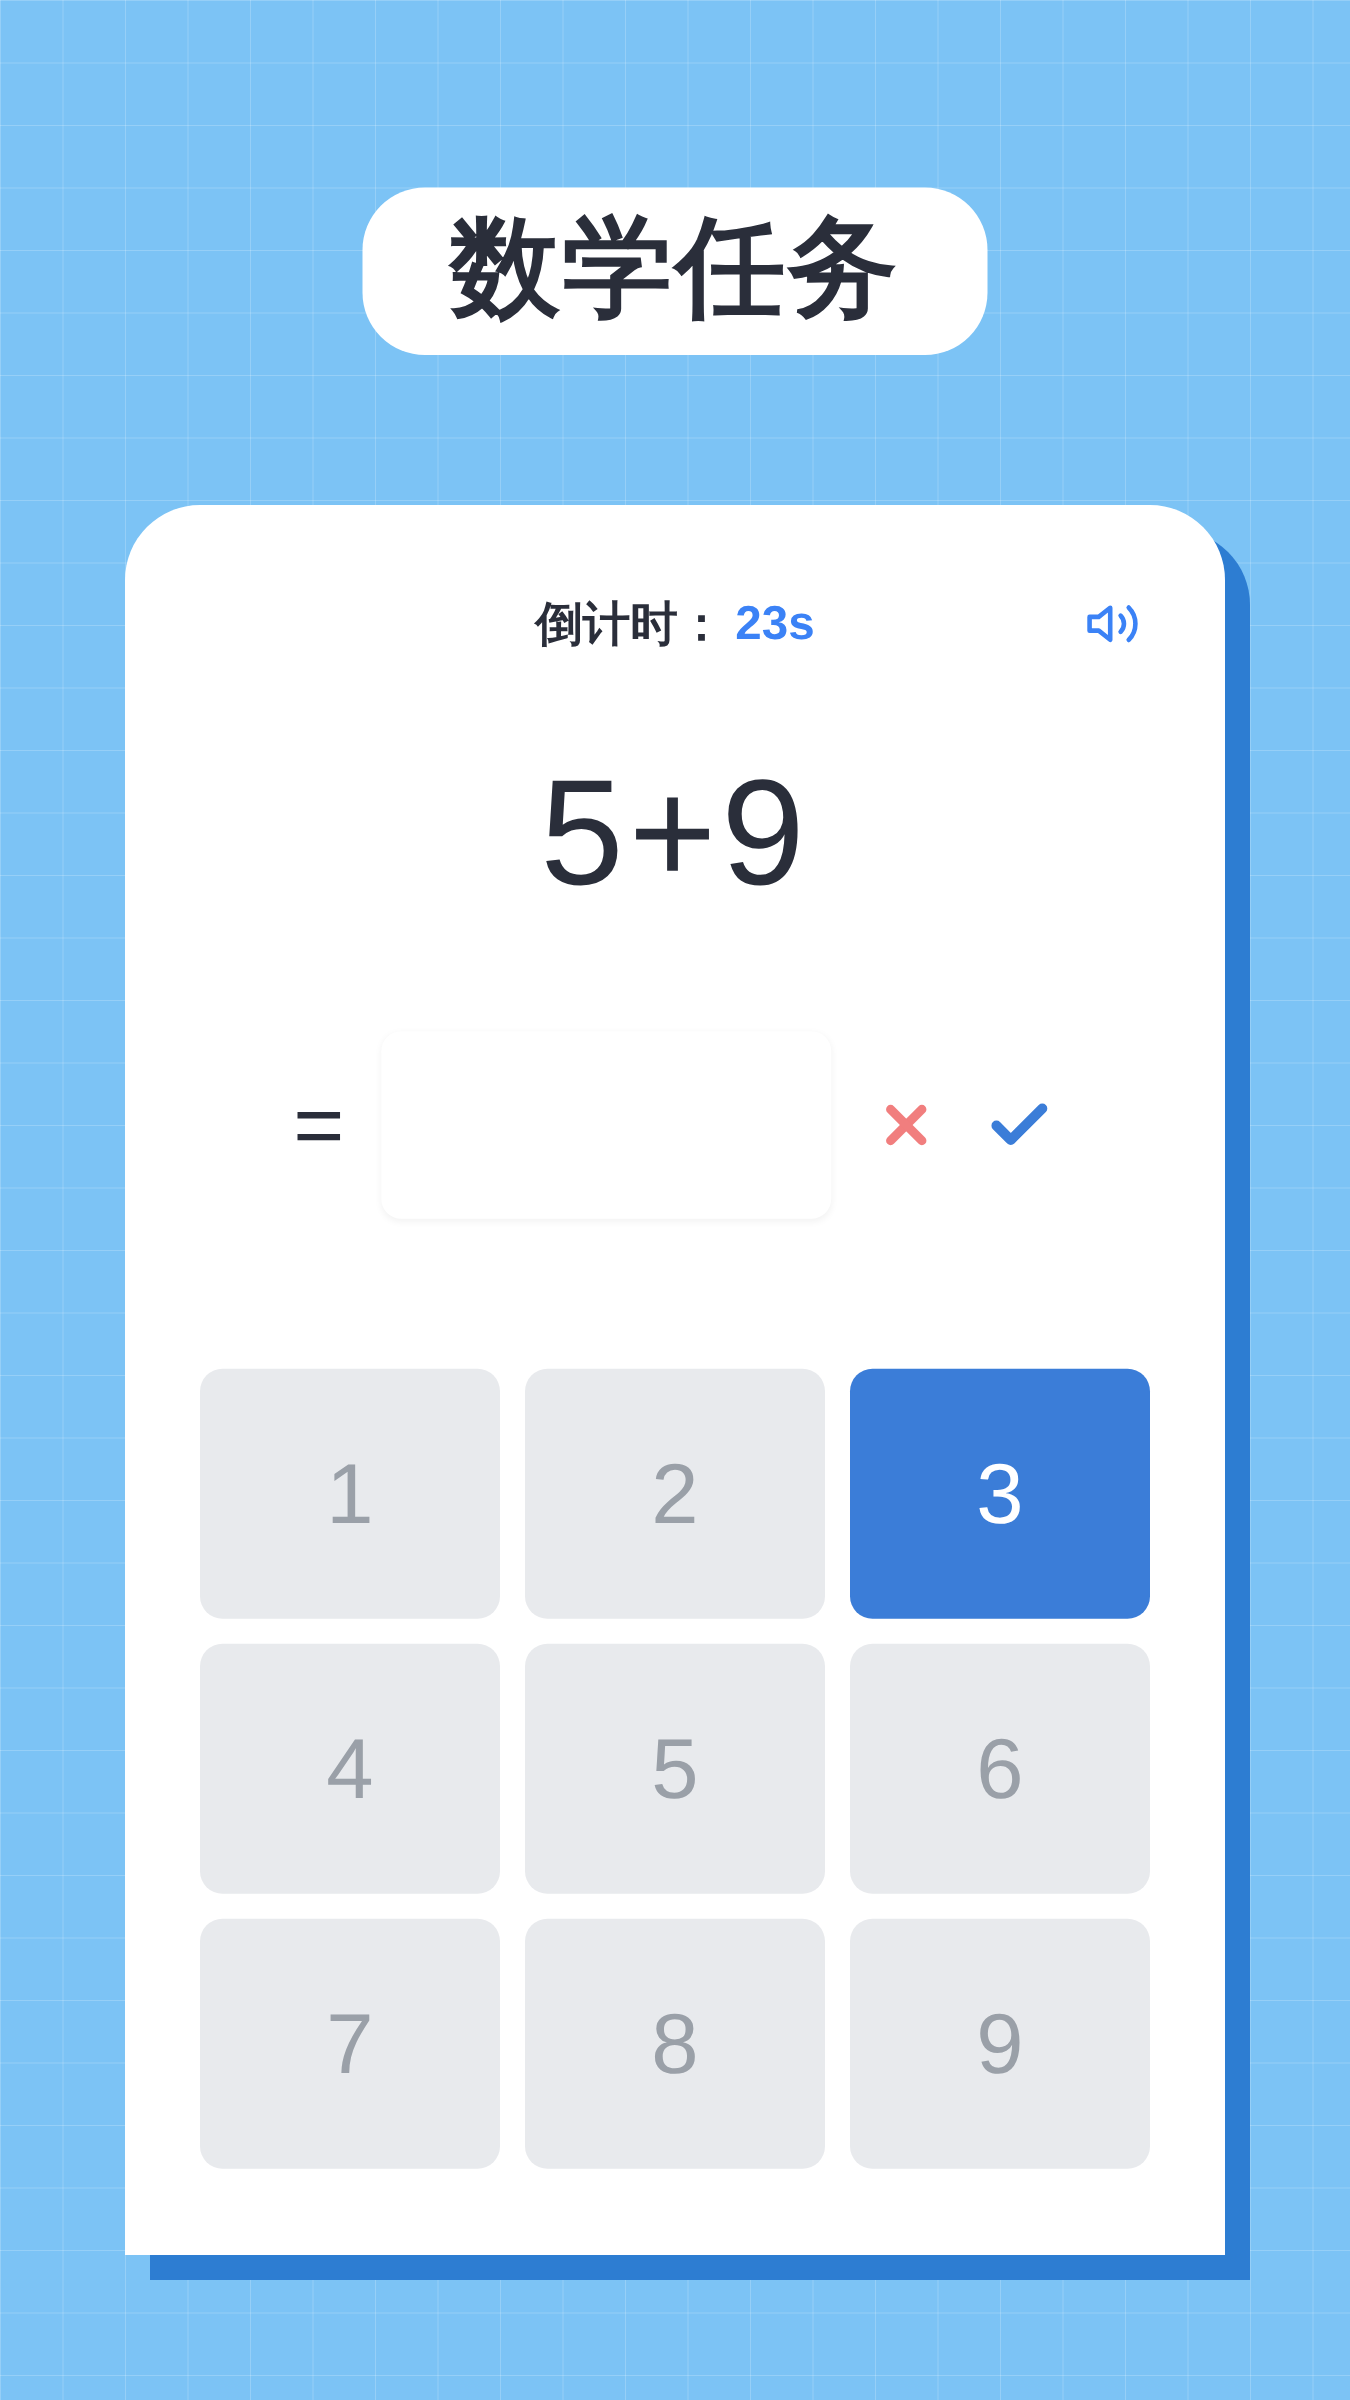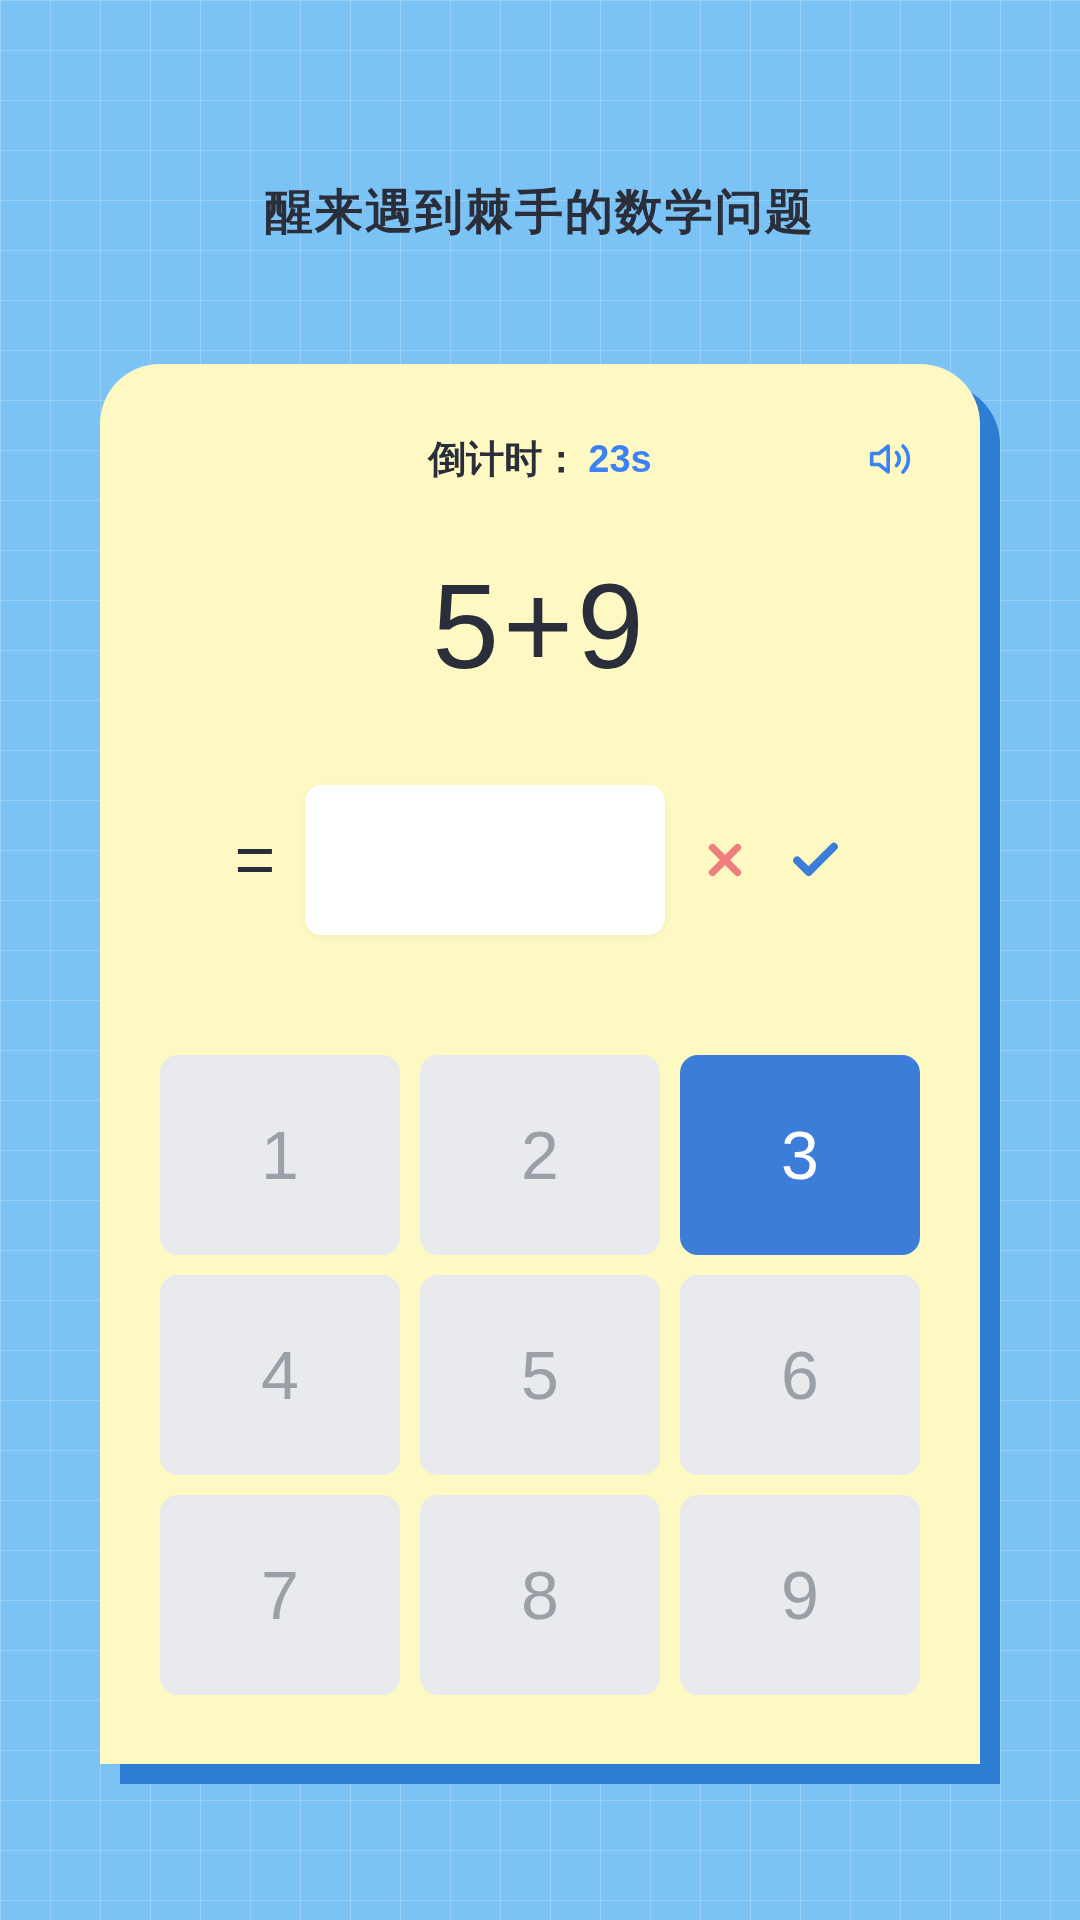--- a/index.html
+++ b/index.html
@@ -56,21 +56,21 @@
       left: 20px;
       width: 100%;
       height: 100%;
       background: #2d7dd2;
       border-radius: 60px 60px 0 0;
       z-index: 0;
     }
     .phone {
       position: relative;
       width: 880px;
-      background: #fef9c3;
+      background: #ffffff;
       border-radius: 60px 60px 0 0;
       padding: 70px 50px 0;
       z-index: 1;
       height: 1400px;
     }
     .header-row {
       display: flex;
       align-items: center;
       justify-content: center;
       position: relative;
@@ -156,21 +156,23 @@
     }
     .key.active {
       background: #3b7dd8;
       color: #fff;
     }
   </style>
 </head>
 <body>
 
 <div class="title-wrap">
-  <div class="subtitle">醒来遇到棘手的数学问题</div>
+  <div class="title-pill">
+    <div class="title">数学任务</div>
+  </div>
 </div>
 
 <div class="phone-shadow">
   <div class="phone">
 
     <div class="header-row">
       <span class="countdown-label">倒计时：</span>
       <span class="countdown-value">23s</span>
       <div class="sound-btn">
         <svg width="44" height="44" viewBox="0 0 24 24" fill="none" stroke="#3b82f6" stroke-width="2" stroke-linecap="round" stroke-linejoin="round">

